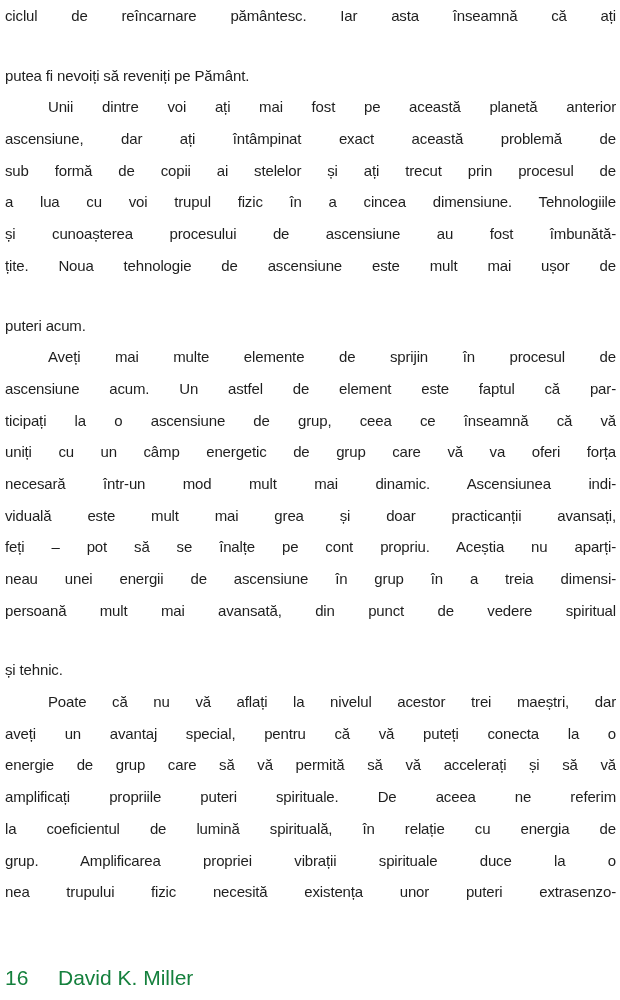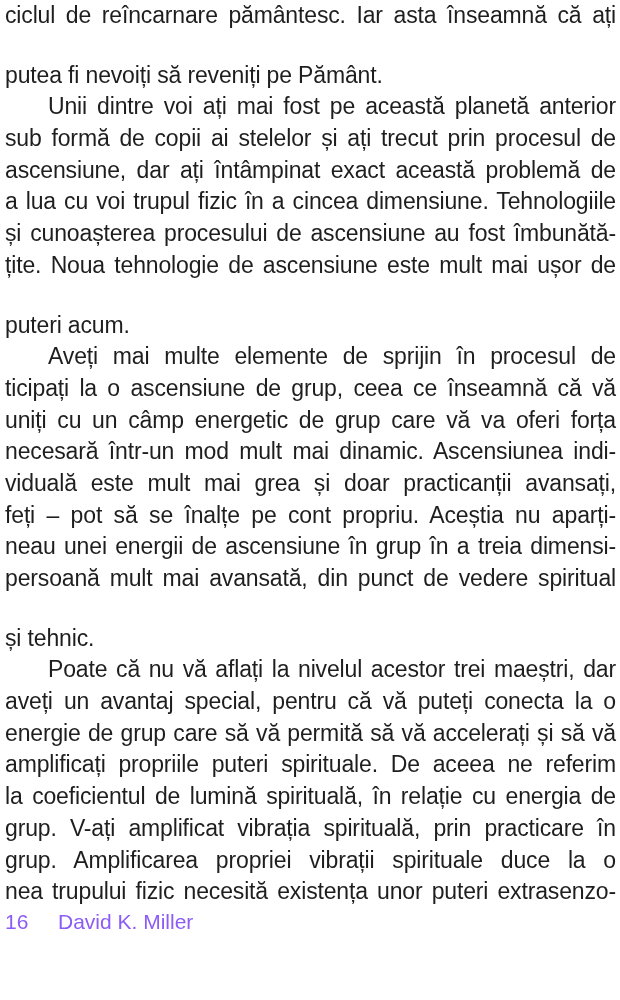--- a/index.html
+++ b/index.html
@@ -1,72 +1,72 @@
 <!DOCTYPE html>
 <html><head>
 <meta charset="utf-8">
 <style>
   html, body { margin: 0; padding: 0; background: #ffffff; }
   body { width: 620px; height: 1000px; overflow: hidden; position: relative; }
   .page {
     position: absolute; left: 5px; top: 0px; width: 611px;
     font-family: "Liberation Sans", sans-serif;
-    font-size: 23px;
+    font-size: 15px;
     line-height: 31.7px;
     color: #1e1e1e;
     letter-spacing: -0.15px;
   }
   .line {
     display: block; height: 31.7px; white-space: nowrap;
     text-align: justify; text-align-last: justify;
   }
   .line.last { text-align-last: left; margin-top: 28px; }
   .line.indent { padding-left: 43px; }
   .footer {
-    position: absolute; left: 5px; top: 910px;
+    position: absolute; left: 5px; top: 966px;
     font-family: "Liberation Sans", sans-serif;
-    font-size: 21px; color: #8b5cf6;
+    font-size: 21px; color: #15803d;
   }
   .page-num { display: inline-block; width: 53px; }
 </style>
 </head>
 <body>
 
 <div class="page">
   <div>
     <span class="line">ciclul de reîncarnare pământesc. Iar asta înseamnă că ați</span>
     <span class="line last">putea fi nevoiți să reveniți pe Pământ.</span>
   </div>
   <div>
     <span class="line indent">Unii dintre voi ați mai fost pe această planetă anterior</span>
+    <span class="line">ascensiune, dar ați întâmpinat exact această problemă de</span>
     <span class="line">sub formă de copii ai stelelor și ați trecut prin procesul de</span>
-    <span class="line">ascensiune, dar ați întâmpinat exact această problemă de</span>
     <span class="line">a lua cu voi trupul fizic în a cincea dimensiune. Tehnologiile</span>
     <span class="line">și cunoașterea procesului de ascensiune au fost îmbunătă-</span>
     <span class="line">țite. Noua tehnologie de ascensiune este mult mai ușor de</span>
     <span class="line last">puteri acum.</span>
   </div>
   <div>
     <span class="line indent">Aveți mai multe elemente de sprijin în procesul de</span>
+    <span class="line">ascensiune acum. Un astfel de element este faptul că par-</span>
     <span class="line">ticipați la o ascensiune de grup, ceea ce înseamnă că vă</span>
     <span class="line">uniți cu un câmp energetic de grup care vă va oferi forța</span>
     <span class="line">necesară într-un mod mult mai dinamic. Ascensiunea indi-</span>
     <span class="line">viduală este mult mai grea și doar practicanții avansați,</span>
     <span class="line">feți – pot să se înalțe pe cont propriu. Aceștia nu aparți-</span>
     <span class="line">neau unei energii de ascensiune în grup în a treia dimensi-</span>
     <span class="line">persoană mult mai avansată, din punct de vedere spiritual</span>
     <span class="line last">și tehnic.</span>
   </div>
   <div>
     <span class="line indent">Poate că nu vă aflați la nivelul acestor trei maeștri, dar</span>
     <span class="line">aveți un avantaj special, pentru că vă puteți conecta la o</span>
     <span class="line">energie de grup care să vă permită să vă accelerați și să vă</span>
     <span class="line">amplificați propriile puteri spirituale. De aceea ne referim</span>
     <span class="line">la coeficientul de lumină spirituală, în relație cu energia de</span>
-    <span class="line">grup. V-ați amplificat vibrația spirituală, prin practicare în</span>
     <span class="line">grup. Amplificarea propriei vibrații spirituale duce la o</span>
     <span class="line">nea trupului fizic necesită existența unor puteri extrasenzo-</span>
   </div>
 </div>
 
 <div class="footer">
   <span class="page-num">16</span><span>David K. Miller</span>
 </div>
 
 </body></html>

